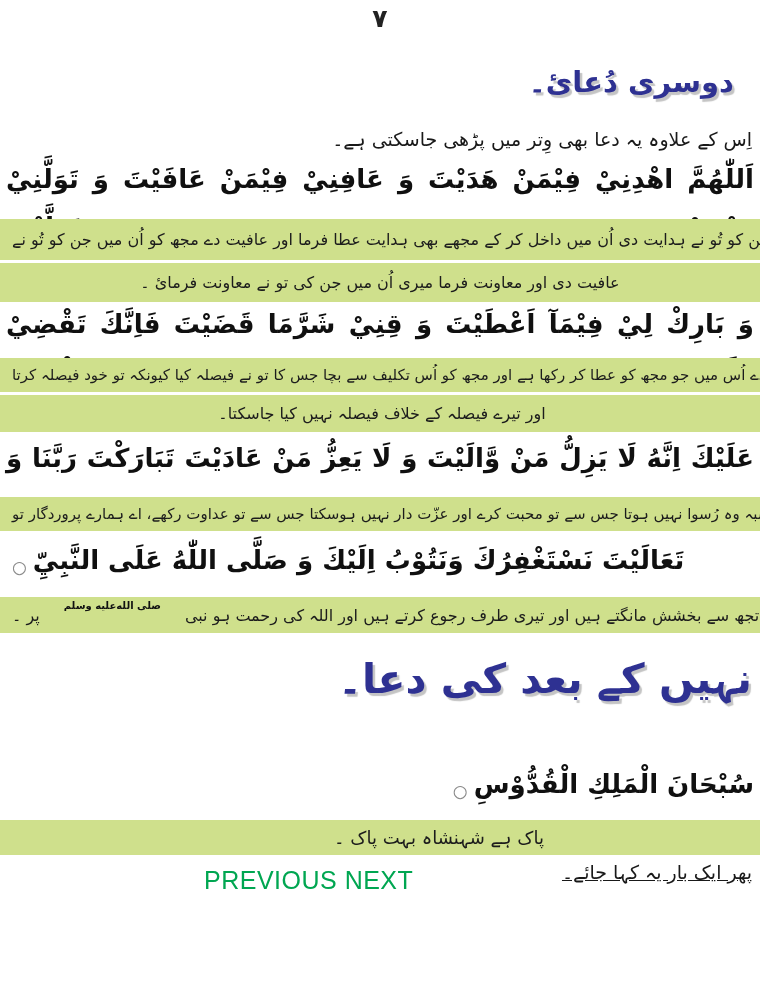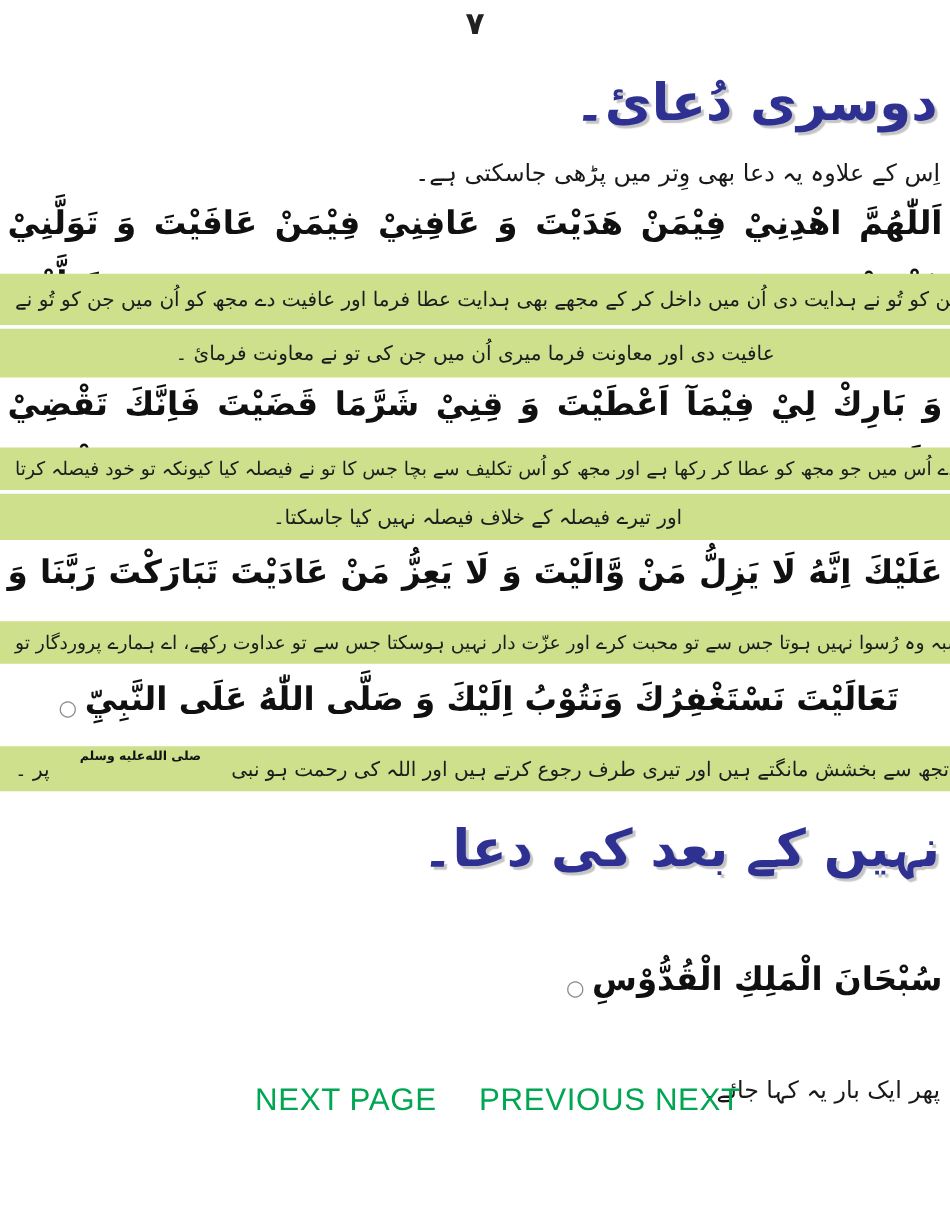--- a/index.html
+++ b/index.html
@@ -6,33 +6,33 @@
   .page{
     position:relative;width:760px;height:985px;background:#ffffff;
     overflow:hidden;font-family:"DejaVu Sans",sans-serif;color:#151515;
   }
   .abs{position:absolute;left:0;right:0;}
   .pagenum{top:4px;text-align:center;font-size:25px;font-weight:bold;color:#222;}
   .heading{
     direction:rtl;text-align:right;font-weight:bold;color:#2e3192;
     text-shadow:2.5px 2.5px 1px #c4c4c4;letter-spacing:0px;white-space:nowrap;
   }
-  .h1{top:50px;right:10px;left:auto;font-size:41px;line-height:64px;}
+  .h1{top:50px;right:26px;left:auto;font-size:29px;line-height:64px;}
   .h2{top:646px;right:8px;left:auto;font-size:41px;line-height:66px;}
   .urdu{direction:rtl;color:#191919;}
   .intro{top:122px;right:8px;left:auto;font-size:19px;line-height:34px;text-align:right;white-space:nowrap;}
   .arabic{
     direction:rtl;font-weight:bold;color:#101010;font-size:26px;line-height:1.85;
     padding:0 6px;
   }
   .just{text-align:justify;text-align-last:justify;}
   .ar1{top:155px;}
   .ar2{top:300px;}
   .ar3{top:434px;}
-  .ar4{top:536px;text-align:center;}
+  .ar4{top:536px;text-align:left;}
   .ar5{top:760px;text-align:right;}
   .endmark{display:inline-block;font-weight:normal;font-size:17px;color:#8a8a8a;margin:0 6px;transform:translateY(4px);}
   .bar{
     background:#cfe08c;direction:rtl;display:flex;align-items:center;
     justify-content:flex-end;padding:0 12px;font-size:16px;color:#1c1c1c;
     white-space:nowrap;overflow:hidden;
   }
   .bar.center{justify-content:center;}
   .b1{top:219px;height:41px;}
   .b2{top:263px;height:39px;}
@@ -42,21 +42,21 @@
   .b6{top:597px;height:36px;overflow:visible;}
   .b7{top:820px;height:35px;padding-left:130px;font-size:18px;}
   .gap-lead{display:inline-block;width:30px;}
   .gap-mid{display:inline-block;width:22px;}
   .saw{
     display:inline-flex;align-items:center;
     font-size:10px;line-height:8px;font-weight:bold;margin:0 24px;
     transform:translateY(-9px);color:#111;
   }
   .instr{top:718px;right:8px;left:auto;font-size:19px;line-height:36px;text-align:right;white-space:nowrap;display:flex;direction:rtl;align-items:center;}
-  .afternote{top:855px;right:8px;left:auto;font-size:19px;line-height:34px;text-align:right;white-space:nowrap;}
+  .afternote{top:855px;right:8px;left:auto;font-size:19px;line-height:34px;text-align:right;white-space:nowrap;text-decoration:underline;}
   .nav{
     top:866px;left:204px;right:auto;display:flex;gap:34px;
     font-family:"Liberation Sans",sans-serif;font-size:25px;color:#00a651;
   }
   .nav a{color:#00a651;text-decoration:none;cursor:pointer;letter-spacing:0.5px;}
 </style>
 </head>
 <body>
 
 <div class="page">
@@ -110,21 +110,23 @@
   <div class="abs heading h2">نہیں کے بعد کی دعا۔</div>
 
   <div class="abs urdu instr">
       <span class="gap-mid"></span>
   </div>
 
   <div class="abs arabic ar5">
     <span>سُبْحَانَ الْمَلِكِ الْقُدُّوْسِ</span><span class="endmark">○</span>
   </div>
 
+  <div class="abs bar center b7">
+    <span>پاک ہے شہنشاہ بہت پاک ۔</span>
+  </div>
 
   <div class="abs urdu afternote">پھر ایک بار یہ کہا جائے۔</div>
 
   <div class="abs nav">
-    <a href="#">NEXT PAGE</a>
     <a href="#">PREVIOUS NEXT</a>
   </div>
 
 </div>
 
 </body></html>

